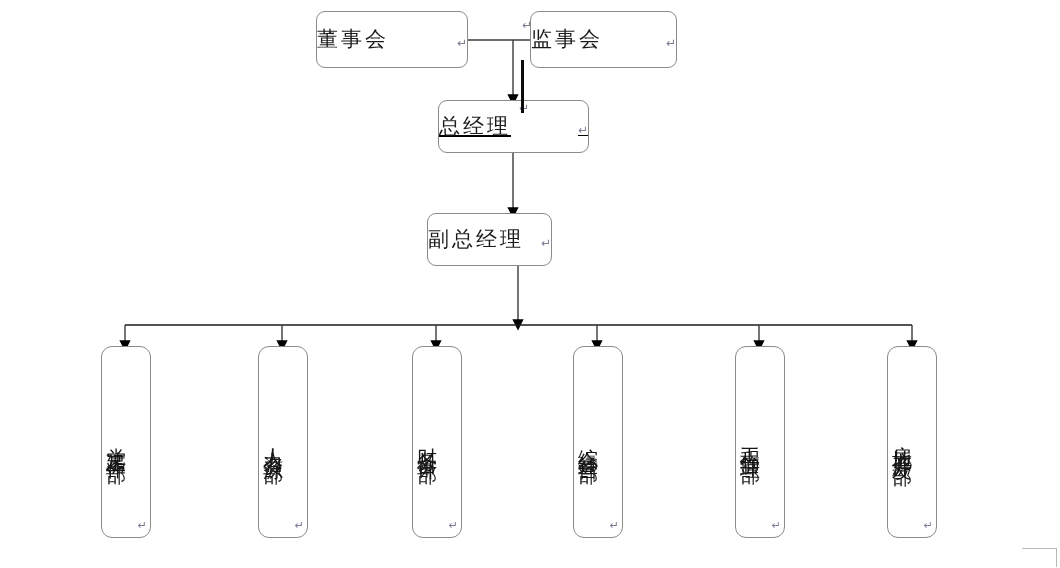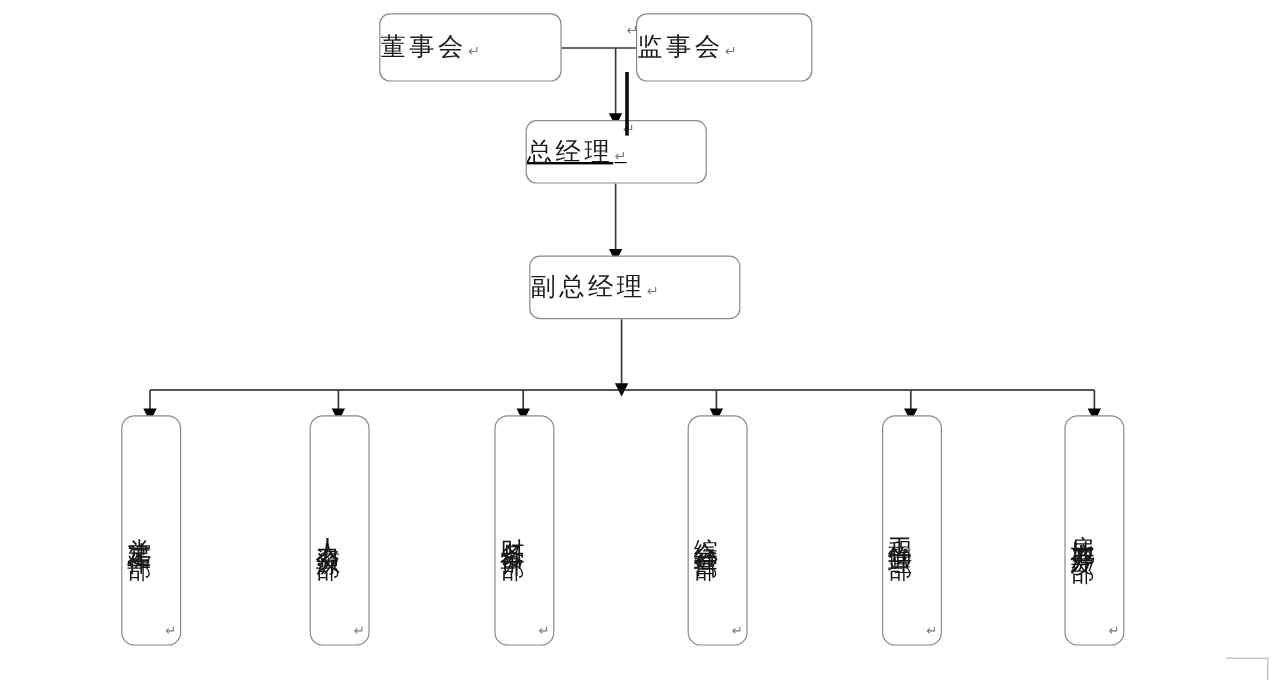--- a/index.html
+++ b/index.html
@@ -26,21 +26,21 @@
     pointer-events: none;
   }
   .node {
     position: absolute;
     box-sizing: border-box;
     border: 1px solid #8a8a8a;
     border-radius: 9px;
     background: #ffffff;
     display: flex;
     align-items: center;
-    justify-content: flex-start;
+    justify-content: space-between;
   }
   .node.tall {
     border-radius: 11px;
   }
   .label-h {
     font-size: 21px;
     line-height: 1.1;
     color: #1b1b1b;
     letter-spacing: 3px;
     white-space: nowrap;
@@ -142,21 +142,21 @@
   <div class="node" id="n-sup" style="left: 530px; top: 11px; width: 147px; height: 57px;">
     <span class="label-h">监事会</span>
       <span class="pilcrow">↵</span>
   </div>
 
   <div class="node" id="n-gm" style="left: 438px; top: 100px; width: 151px; height: 53px; text-decoration: underline;">
     <span class="label-h">总经理</span>
       <span class="pilcrow">↵</span>
   </div>
 
-  <div class="node" id="n-dgm" style="left: 441px; top: 213px; width: 176px; height: 53px;">
+  <div class="node" id="n-dgm" style="left: 427px; top: 213px; width: 125px; height: 53px;">
     <span class="label-h">副总经理</span>
       <span class="pilcrow">↵</span>
   </div>
 
   <div id="dept-layer">
       <div class="node tall" style="left: 101px; top: 346px; width: 50px; height: 192px;">
         <span class="label-v">党建工作部</span>
         <span class="pilcrow-v">↵</span>
       </div>
       <div class="node tall" style="left: 258px; top: 346px; width: 50px; height: 192px;">

